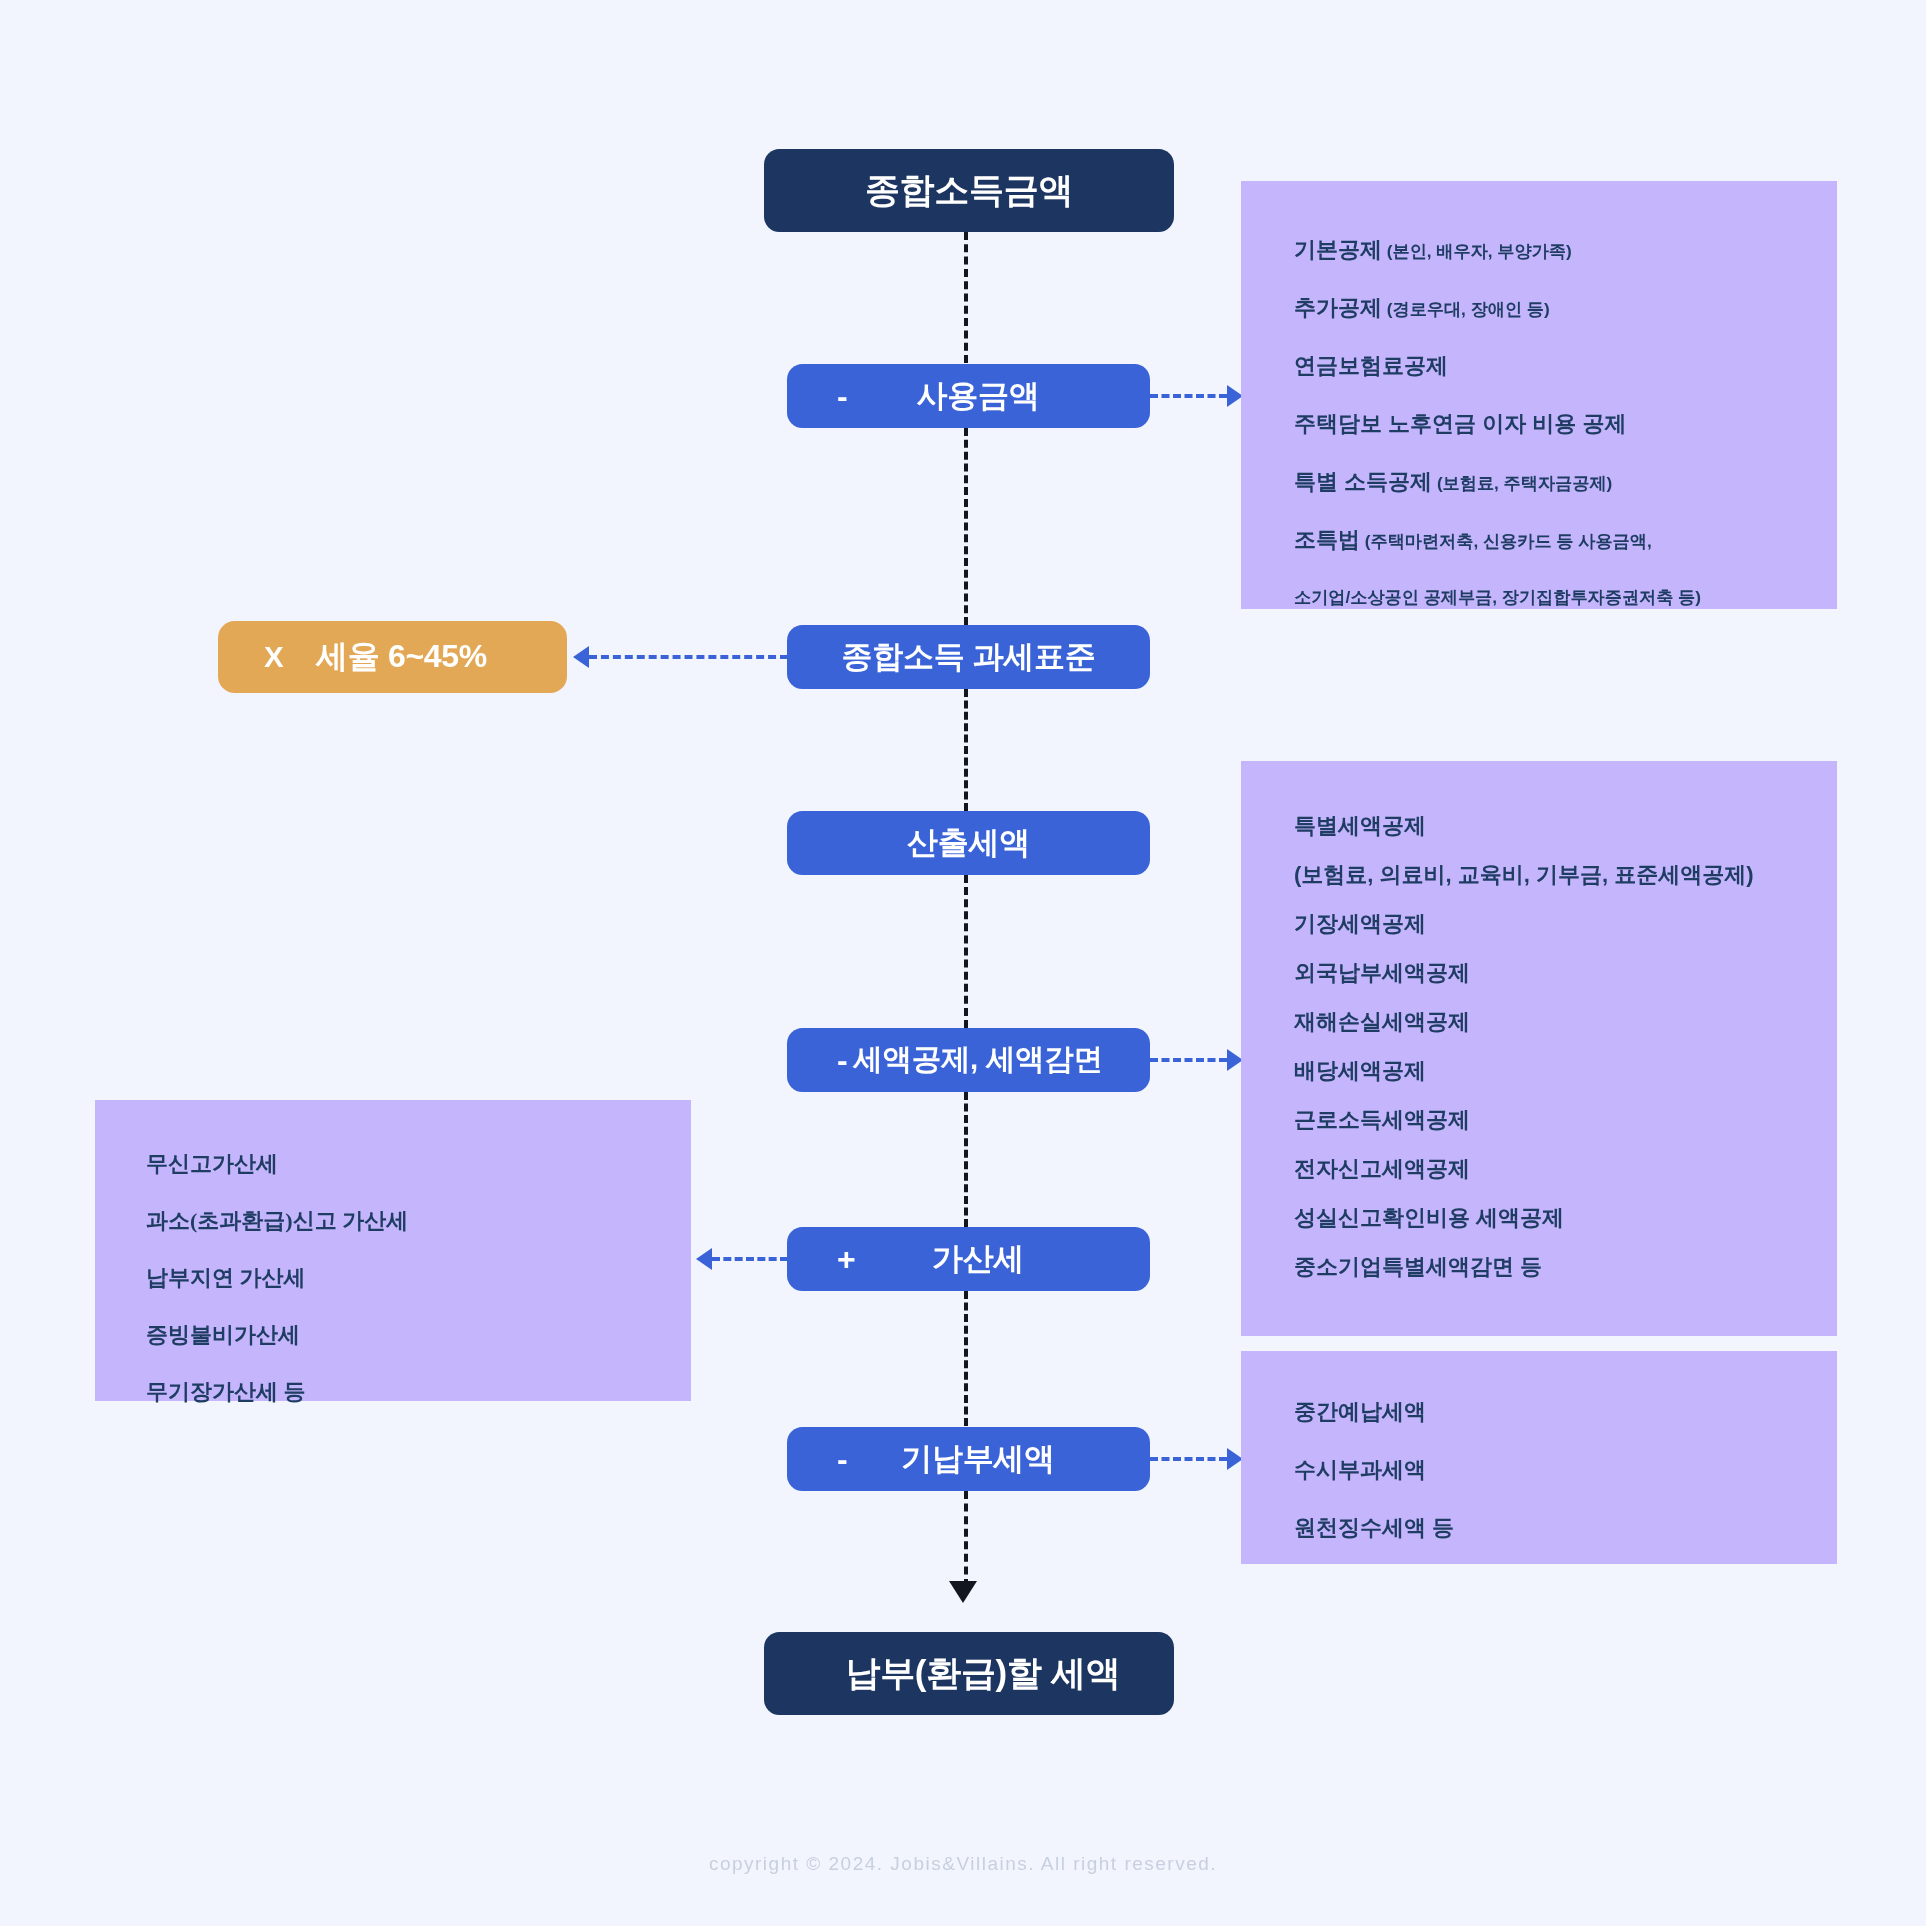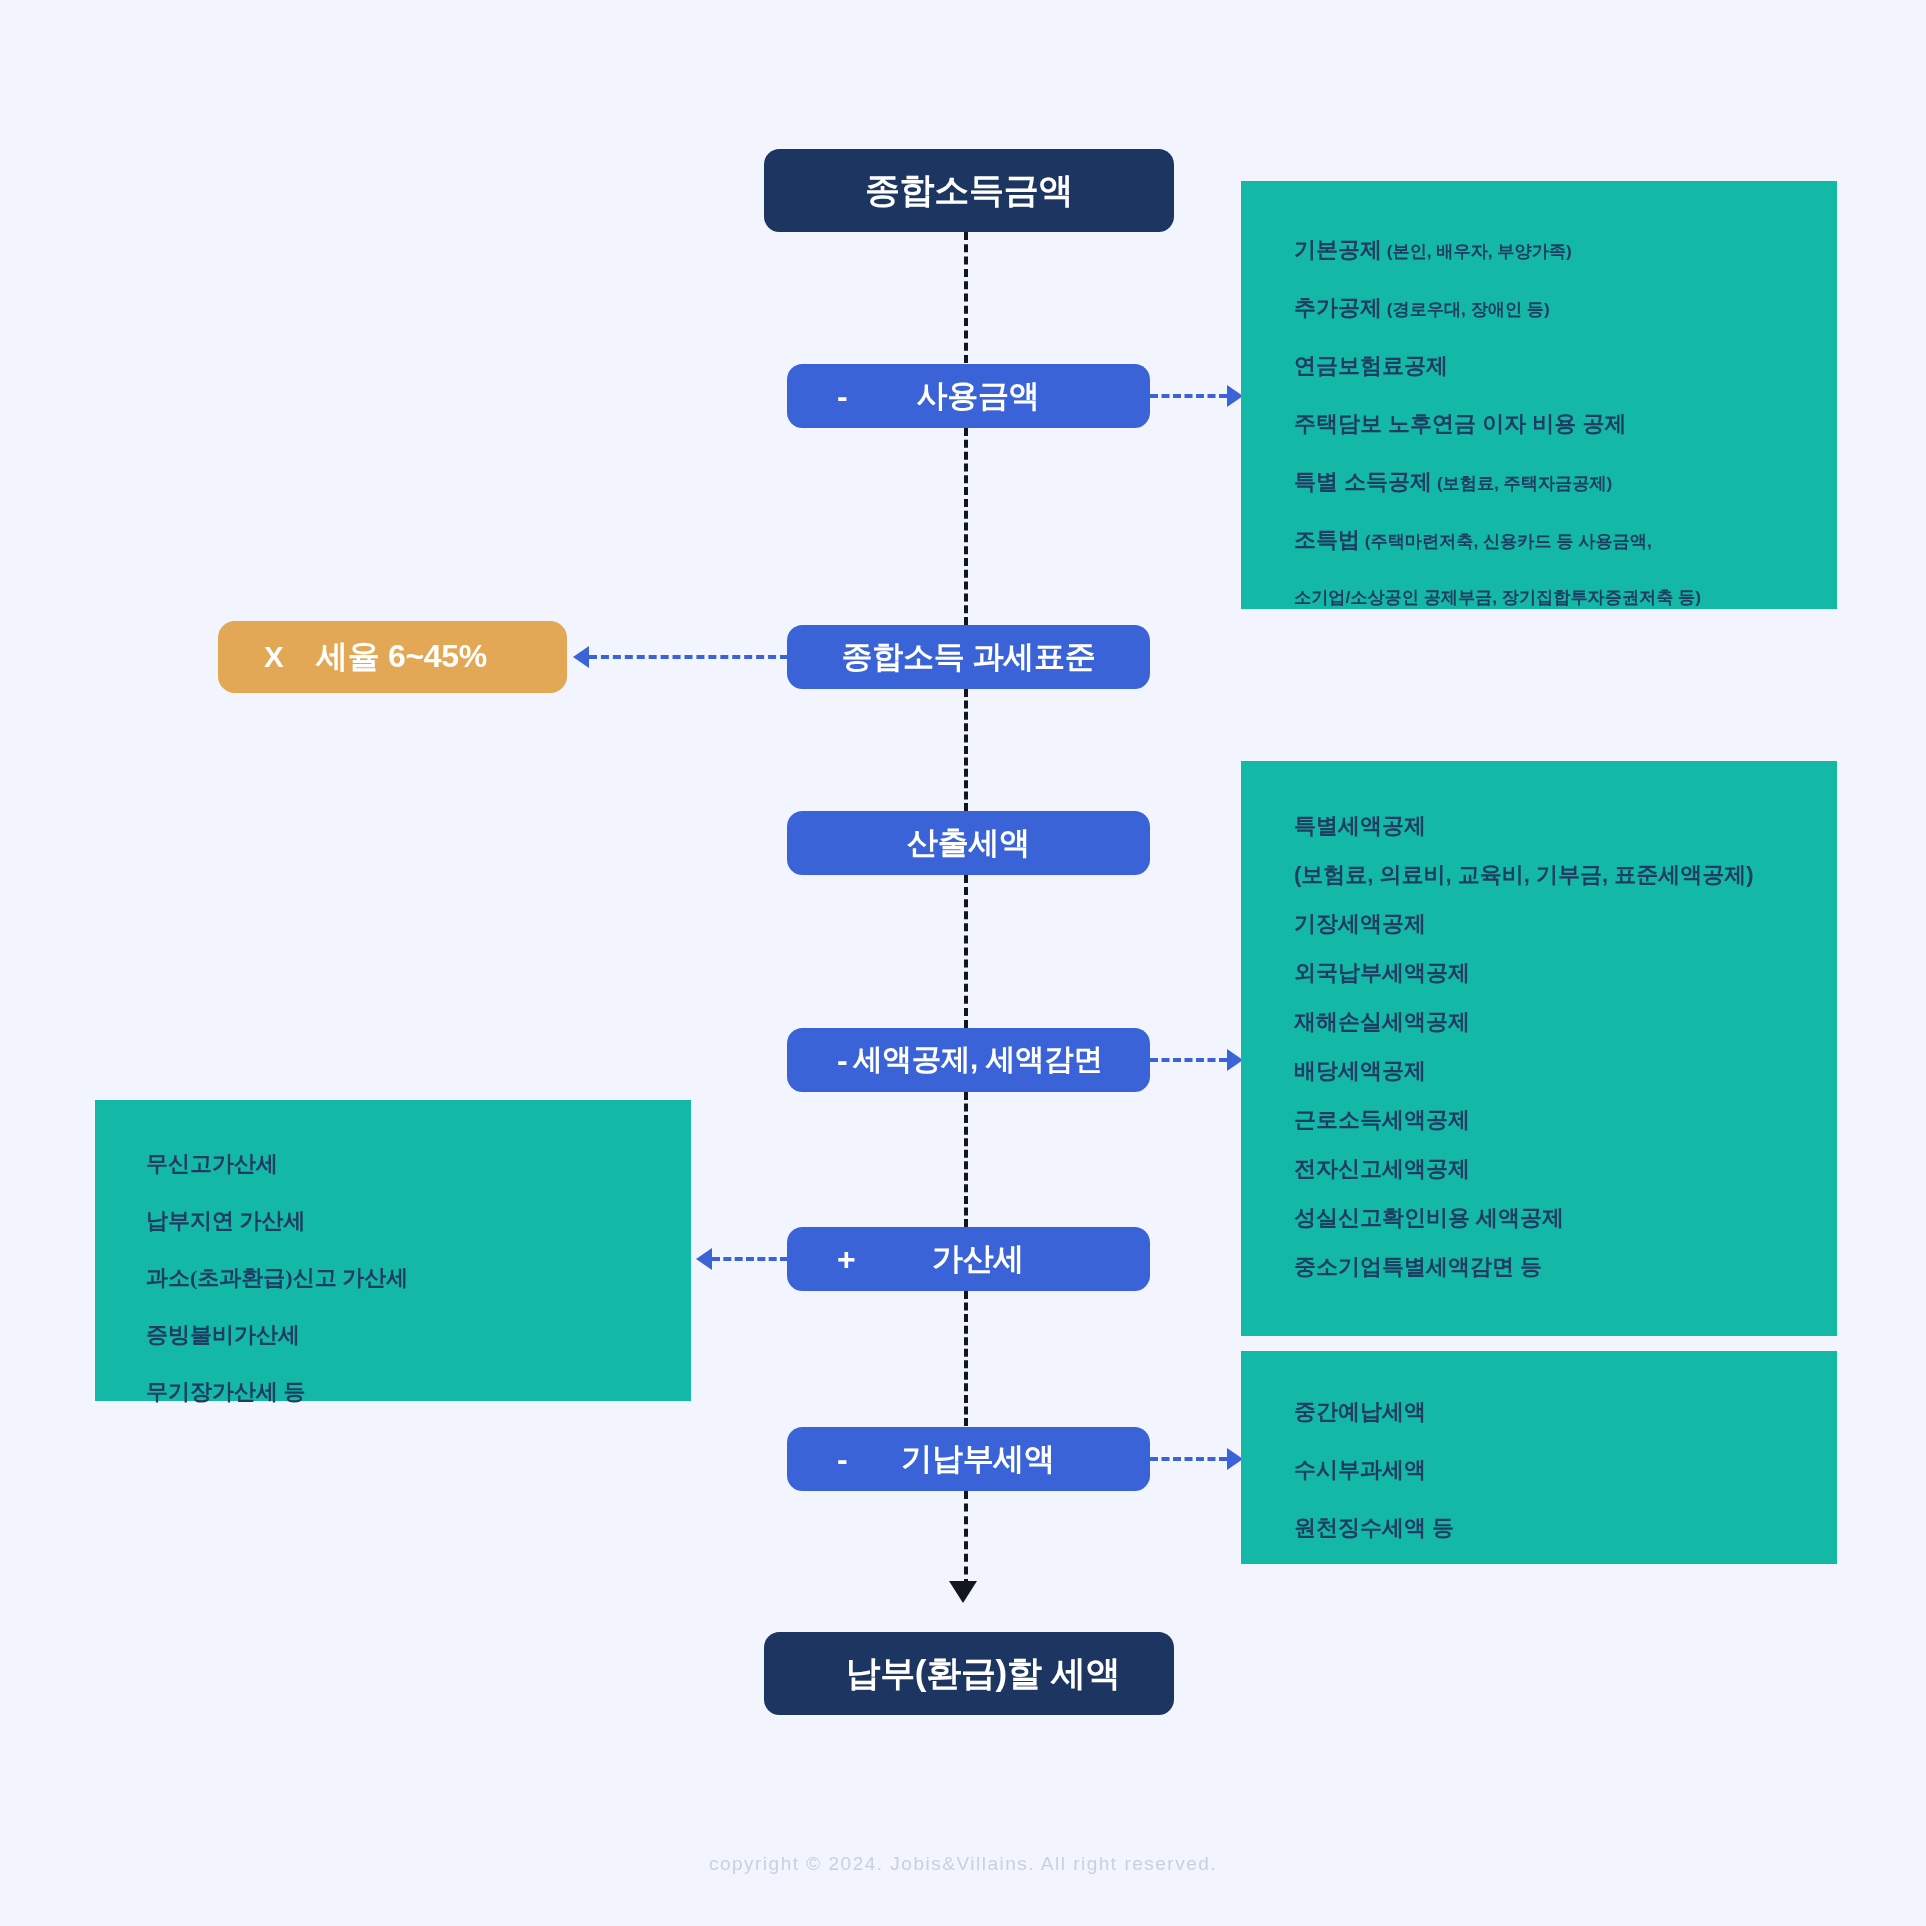--- a/index.html
+++ b/index.html
@@ -86,21 +86,21 @@
 
   #node-prepaid-tax       { left: 787px; top: 1427px; width: 363px; height: 64px; }
   #node-prepaid-tax .node-label { font-size: 31px; padding-left: 19px; }
 
   #node-final-tax         { left: 764px; top: 1632px; width: 410px; height: 83px; }
   #node-final-tax .node-label { font-size: 35px; padding-left: 28px; }
 
   
   .panel {
     position: absolute;
-    background: #14b8a6;
+    background: #c4b5fd;
     box-sizing: border-box;
     z-index: 2;
   }
   .panel .line {
     color: #1f3d63;
     font-weight: bold;
     white-space: nowrap;
   }
   .panel .line .sub {
     font-size: 0.78em;
@@ -318,22 +318,22 @@
     </div>
 
   <div class="panel" id="panel-prepaid-tax">
       <div class="line"><span>중간예납세액</span></div>
       <div class="line"><span>수시부과세액</span></div>
       <div class="line"><span>원천징수세액 등</span></div>
     </div>
 
   <div class="panel" id="panel-penalty-tax">
       <div class="line"><span>무신고가산세</span></div>
+      <div class="line"><span>과소(초과환급)신고 가산세</span></div>
       <div class="line"><span>납부지연 가산세</span></div>
-      <div class="line"><span>과소(초과환급)신고 가산세</span></div>
       <div class="line"><span>증빙불비가산세</span></div>
       <div class="line"><span>무기장가산세 등</span></div>
     </div>
 
   <div id="footer">copyright © 2024. Jobis&amp;Villains. All right reserved.</div>
 
 </div>
 
 
 </body></html>

